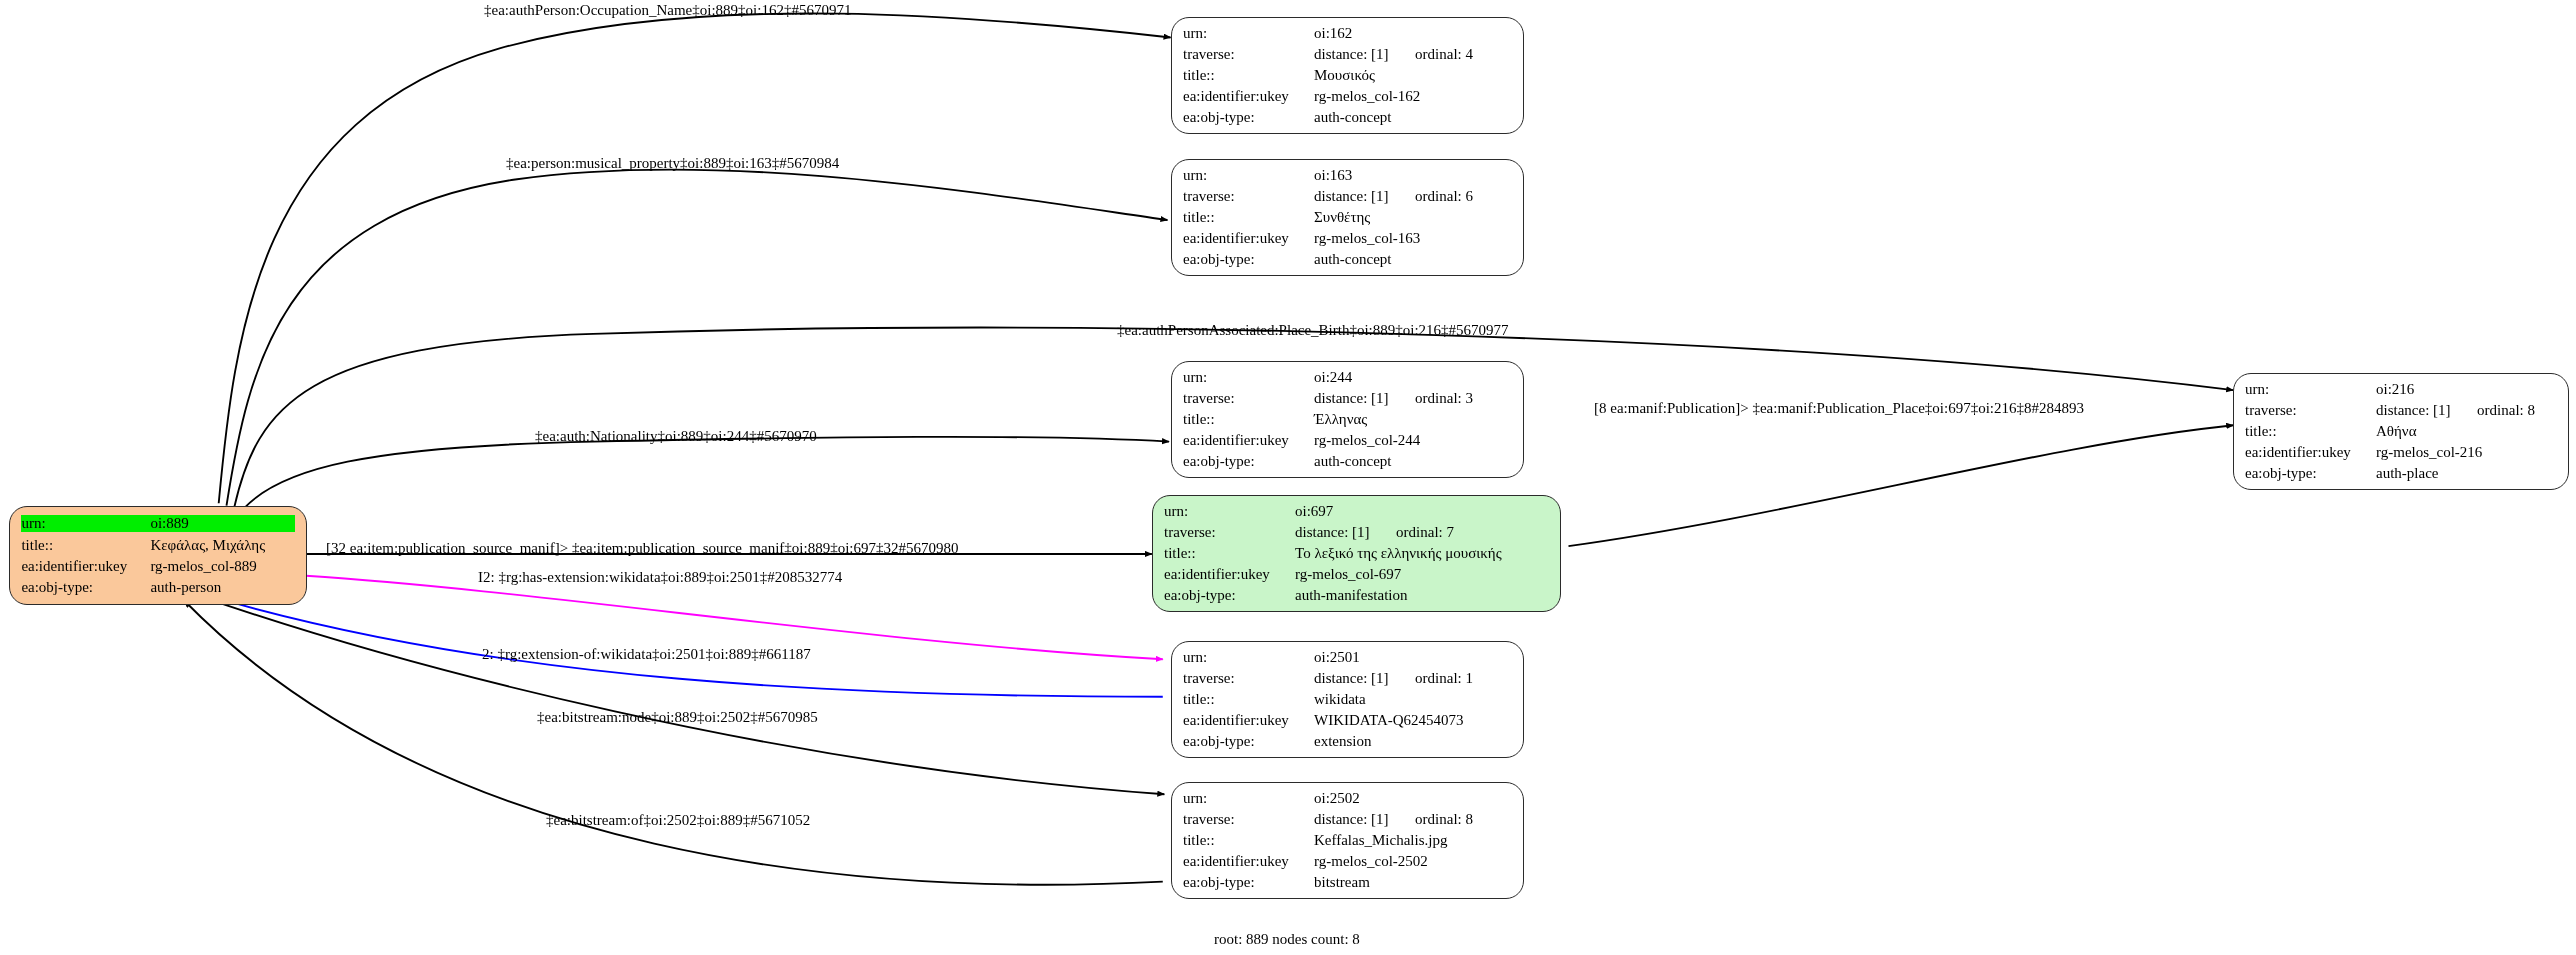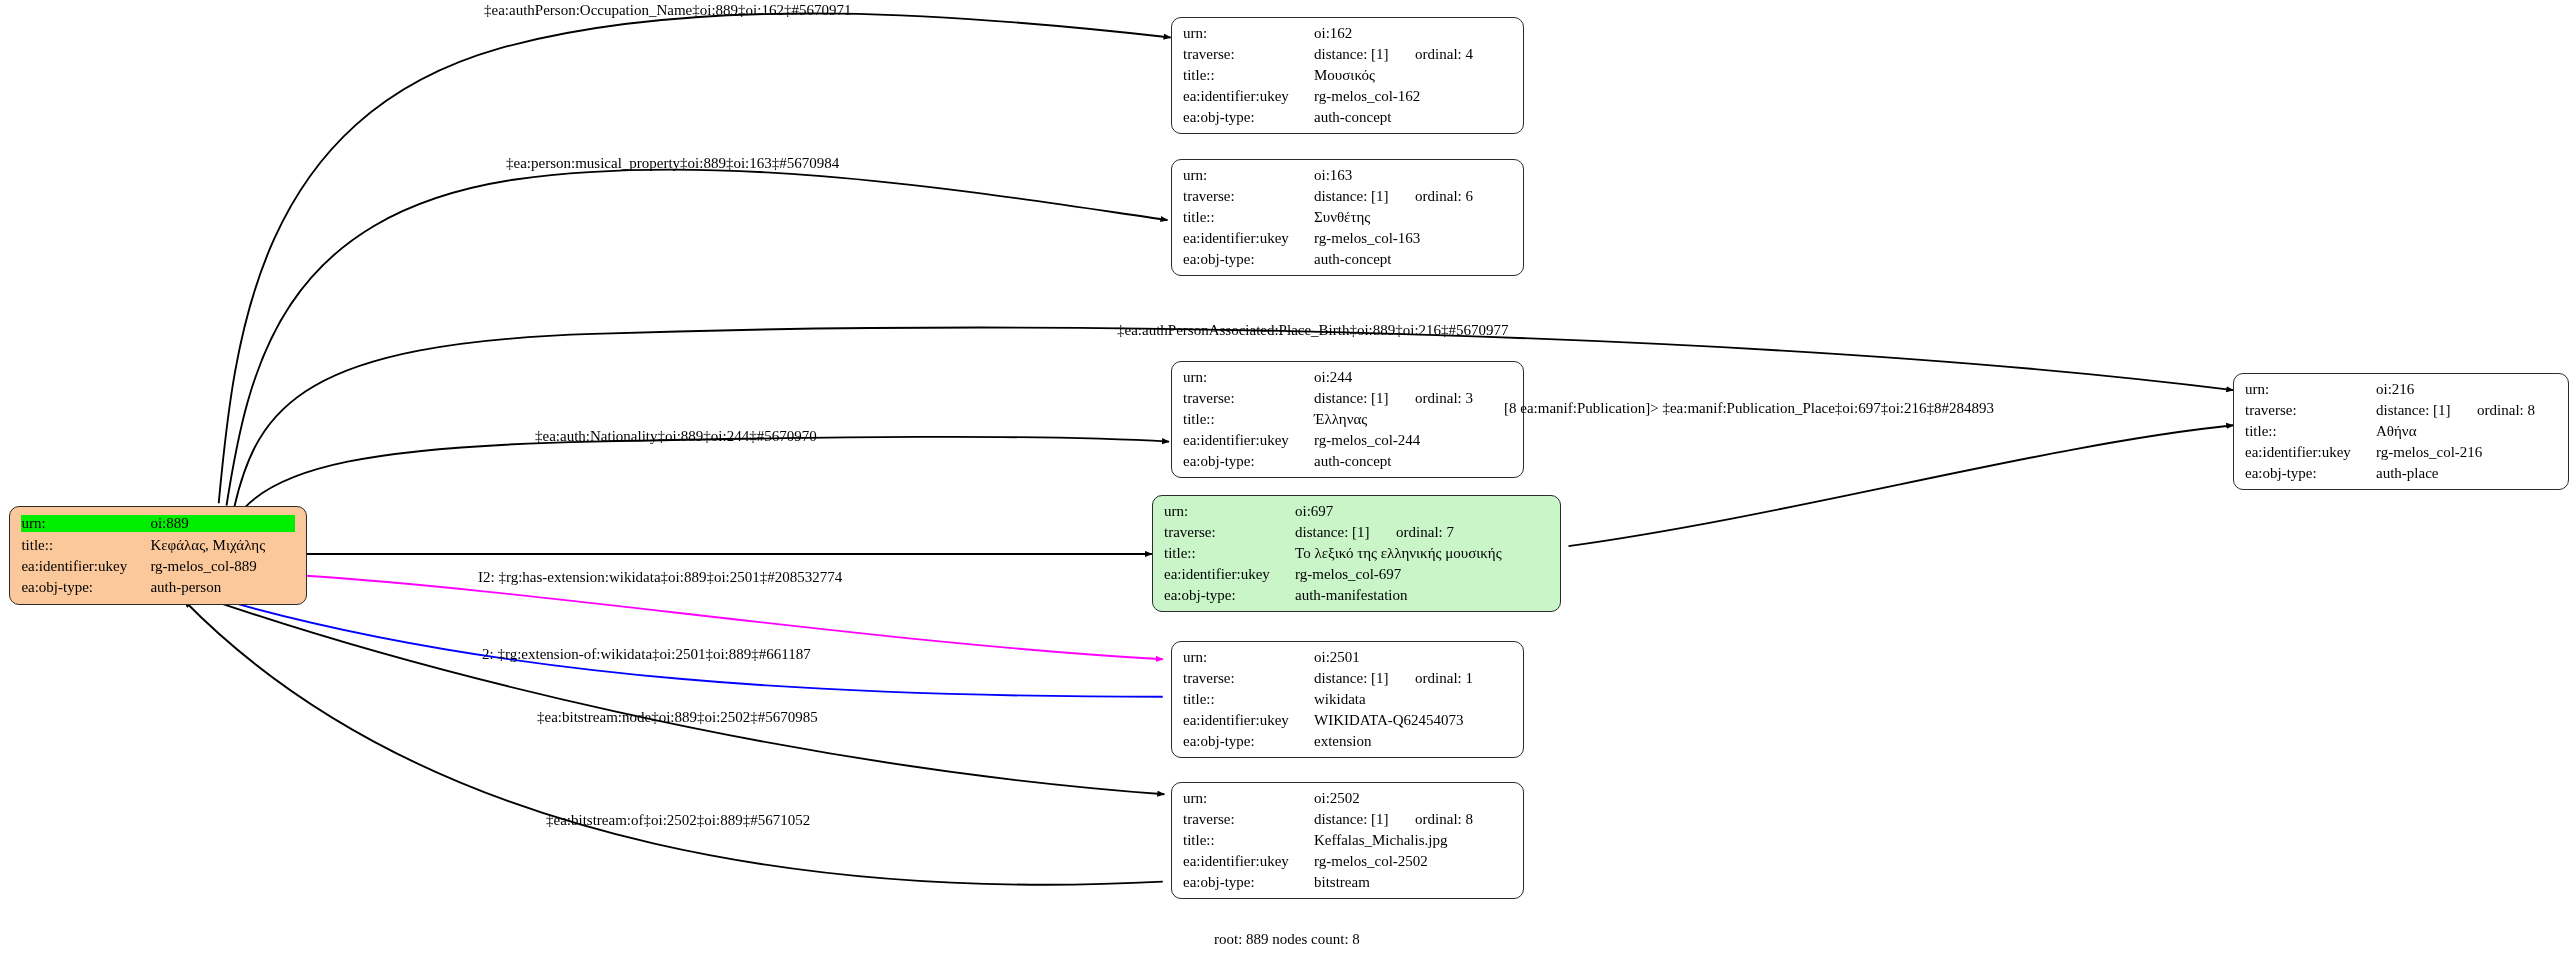--- a/index.html
+++ b/index.html
@@ -9,21 +9,21 @@
     color:#000000;
   }
   #canvas{position:absolute;left:0;top:0;width:2105px;height:955px;}
   svg.edges{position:absolute;left:0;top:0;width:2576px;height:955px;overflow:visible;}
 
   
   .node{
     position:absolute;
     box-sizing:border-box;
     border:1.2px solid #2b2b2b;
-    border-radius:10px;
+    border-radius:18px;
     background:#ffffff;
     padding:7.8px 11px 8.6px 11px;
     z-index:5;
   }
   .node.peach{background:#fac89b;}
   .node.green{background:#c9f5c9;}
 
   .row{display:flex;align-items:baseline;line-height:1.0;}
   .row + .row{margin-top:6px;}
   .k{flex:0 0 auto;font-size:15px;white-space:nowrap;}
@@ -98,30 +98,31 @@
   </svg>
 
   <div class="elabel" style="left:484px;top:1.6px;">‡ea:authPerson:Occupation_Name‡oi:889‡oi:162‡#5670971</div>
 
   <div class="elabel" style="left:506px;top:155px;">‡ea:person:musical_property‡oi:889‡oi:163‡#5670984</div>
 
   <div class="elabel" style="left:1117px;top:322px;">‡ea:authPersonAssociated:Place_Birth‡oi:889‡oi:216‡#5670977</div>
 
   <div class="elabel" style="left:535px;top:428px;">‡ea:auth:Nationality‡oi:889‡oi:244‡#5670970</div>
 
+  <div class="elabel" style="left:326px;top:540px;">[32 ea:item:publication_source_manif]&gt; ‡ea:item:publication_source_manif‡oi:889‡oi:697‡32#5670980</div>
 
   <div class="elabel" style="left:478px;top:563px;margin-top:6px;">I2: ‡rg:has-extension:wikidata‡oi:889‡oi:2501‡#208532774</div>
 
   <div class="elabel" style="left:482px;top:646px;">2: ‡rg:extension-of:wikidata‡oi:2501‡oi:889‡#661187</div>
 
   <div class="elabel" style="left:537px;top:709px;">‡ea:bitstream:node‡oi:889‡oi:2502‡#5670985</div>
 
   <div class="elabel" style="left:546px;top:812px;">‡ea:bitstream:of‡oi:2502‡oi:889‡#5671052</div>
 
-  <div class="elabel" style="left:1504px;top:400px;text-align:right;">[8 ea:manif:Publication]&gt; ‡ea:manif:Publication_Place‡oi:697‡oi:216‡8#284893</div>
+  <div class="elabel" style="left:1594px;top:400px;text-align:right;">[8 ea:manif:Publication]&gt; ‡ea:manif:Publication_Place‡oi:697‡oi:216‡8#284893</div>
 
   <div class="node root peach" style="left:9.4px;top:506px;width:298px;">
     <div class="row urn-hl">
       <div class="k">urn:</div>
       <div class="v">oi:889</div>
     </div>
     <div class="row">
       <div class="k">title::</div>
       <div class="v">Κεφάλας, Μιχάλης</div>
     </div>

